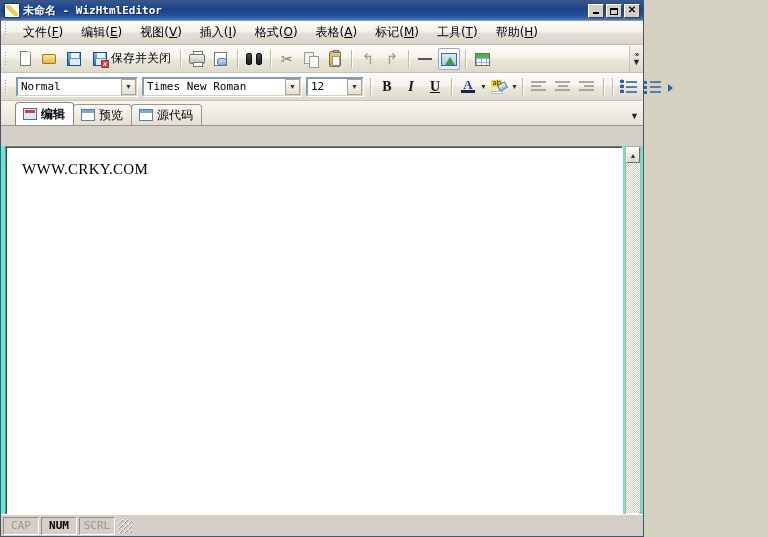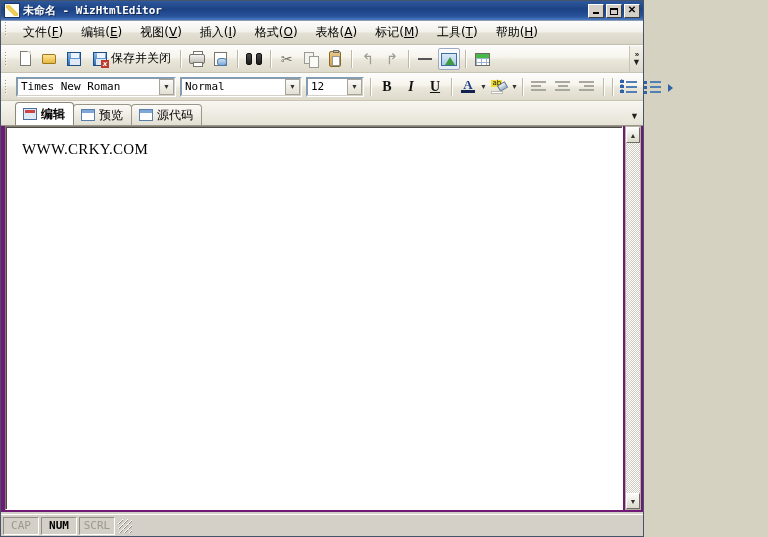--- a/index.html
+++ b/index.html
@@ -219,24 +219,25 @@
   .tab-ic.win{background:#ffffff;border:1px solid #5a7fa8;box-sizing:border-box;}
   .tab-ic.win:after{content:"";position:absolute;left:0;top:0;right:0;height:3px;background:#7fa8d8;}
   .tabs-drop{
     position:absolute;right:4px;bottom:4px;font-size:9px;color:#222;
   }
 
   
   .editor-wrap{
     position:relative;
     height:386px;
-    background:#701a75;
+    background:#5eead4;
     padding:0 2px 2px 4px;
     box-sizing:border-box;
     display:flex;
+    margin-top:20px;
   }
   .editor{
     flex:1 1 auto;
     background:#ffffff;
     border:1px solid;
     border-color:#7f7d73 #ffffff #ffffff #7f7d73;
     box-shadow:inset 1px 1px 0 #4d4b44;
     box-sizing:border-box;
     overflow:hidden;
     position:relative;
@@ -432,26 +433,26 @@
 
     <div class="overflow">
       <span class="ov-chev">»</span>
       <span class="ov-arrow">▼</span>
     </div>
   </div>
 
   <div class="toolbar">
     <div class="grip"></div>
 
+    <div class="combo combo-style">
+      <span class="val">Normal</span>
+      <span class="drop">▼</span>
+    </div>
     <div class="combo combo-font">
       <span class="val">Times New Roman</span>
-      <span class="drop">▼</span>
-    </div>
-    <div class="combo combo-style">
-      <span class="val">Normal</span>
       <span class="drop">▼</span>
     </div>
     <div class="combo combo-size">
       <span class="val">12</span>
       <span class="drop">▼</span>
     </div>
 
     <div class="tb-sep"></div>
 
     <div class="tb-btn">

